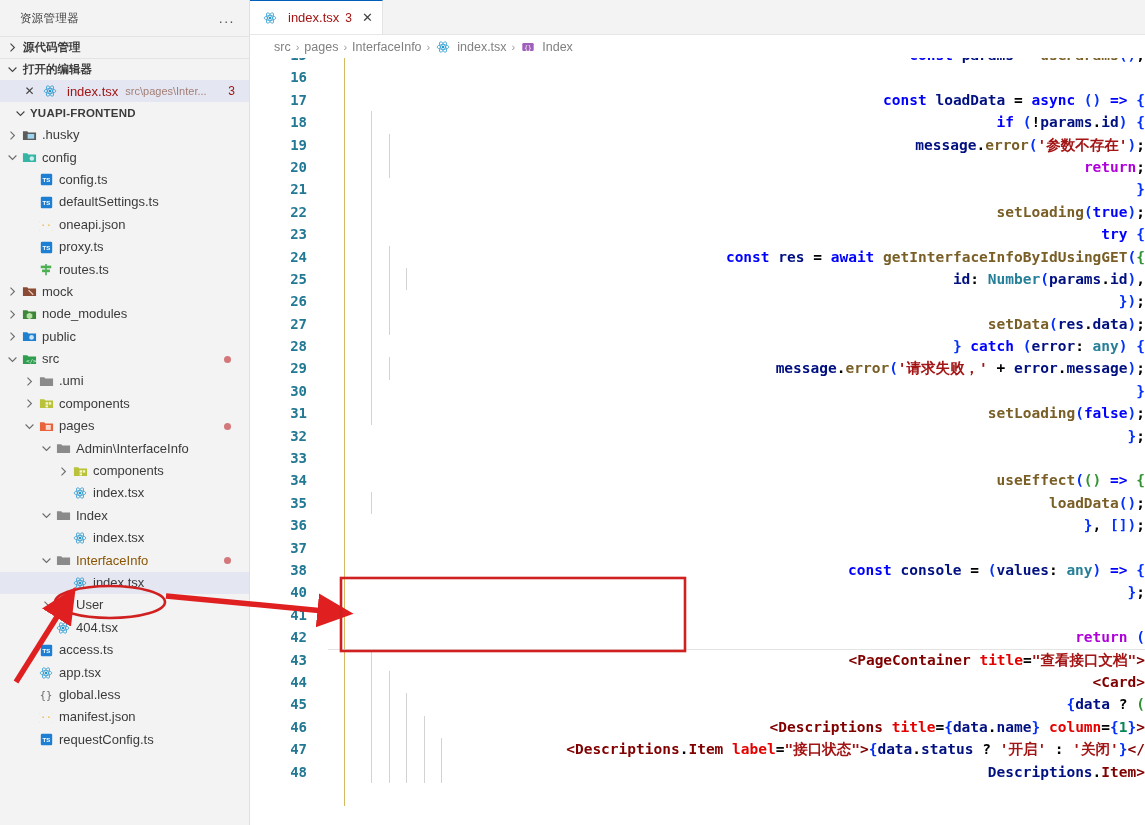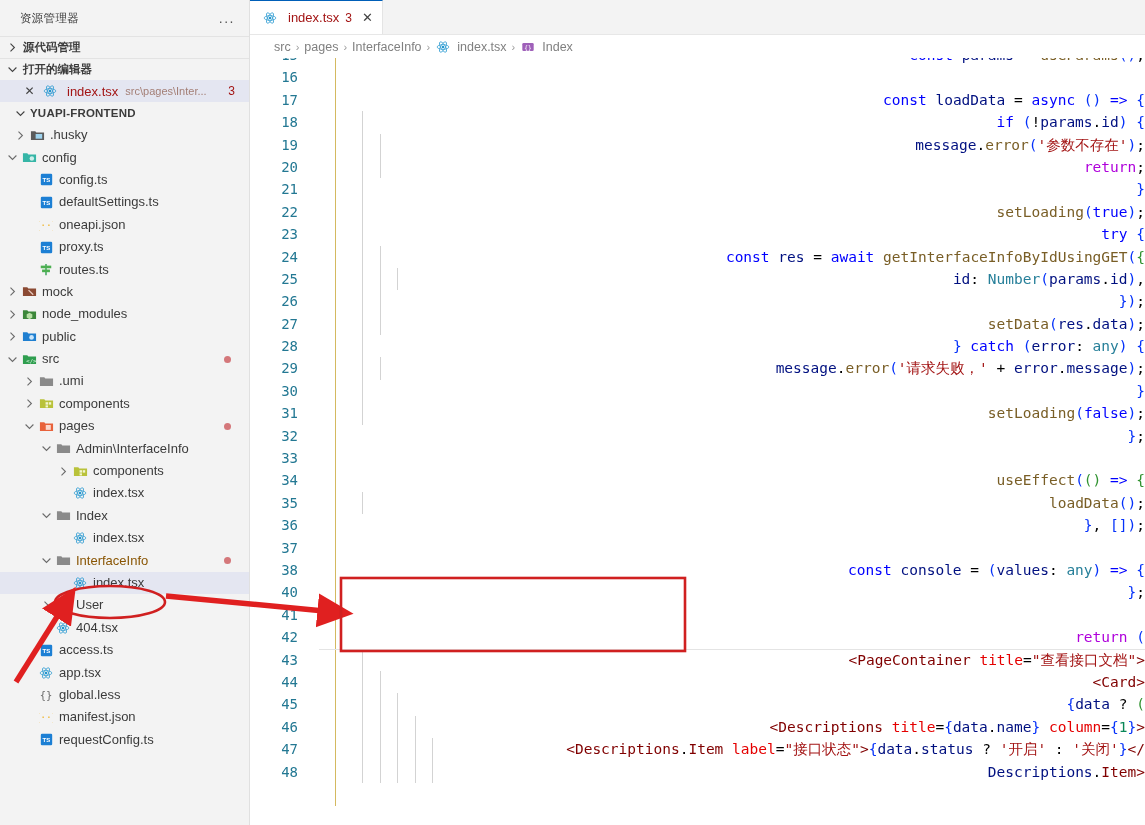--- a/index.html
+++ b/index.html
@@ -196,21 +196,21 @@
     height: calc(825px - 35px - 23px);
     overflow: hidden;
     background: #ffffff;
     font-family: "DejaVu Sans Mono", "Liberation Mono", monospace;
     font-size: 14.5px;
     line-height: 22.4px;
   }
   #codeinner {
     position: absolute;
     top: -14px;
-    left: 3px; right: 0;
+    left: 12px; right: 0; font-weight: bold;
   }
   .cline {
     height: 22.4px;
     display: flex;
     align-items: center;
     position: relative;
     white-space: pre;
   }
   .lnum {
     width: 66px;
@@ -321,21 +321,21 @@
     <div class="root-head">
       <span class="chev">
         <svg width="11" height="11" viewBox="0 0 11 11">
             <path d="M1.6 3.5 L5.5 7.4 L9.4 3.5" fill="none" stroke="#424242" stroke-width="1.1"></path>
           </svg>
       </span>
       <span>YUAPI-FRONTEND</span>
     </div>
 
     <div class="tree" id="tree">
-        <div class="trow" style="padding-left: 12px;">
+        <div class="trow" style="padding-left: 4px;">
           <span class="tw">
             <svg width="11" height="11" viewBox="0 0 11 11">
               <path d="M3.5 1.6 L7.4 5.5 L3.5 9.4" fill="none" stroke="#6b6b6b" stroke-width="1.1"></path>
             </svg>
           </span>
           <span class="tico">
             <svg width="15" height="15" viewBox="0 0 16 16">
               <path d="M1 3.4h4.6l1.2 1.3H15v8.2H1z" fill="#5b5b5b"></path>
               <rect x="6" y="6.4" width="7" height="5" fill="#9fd4ef"></rect>
             </svg>

